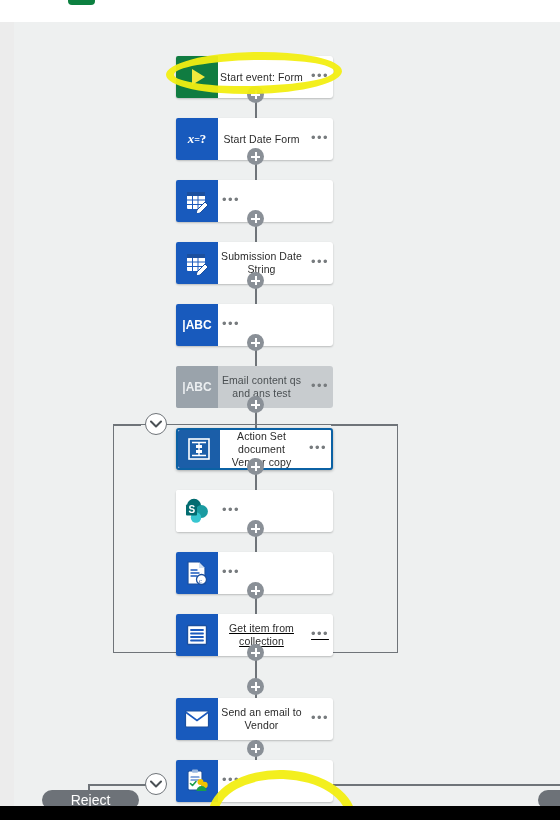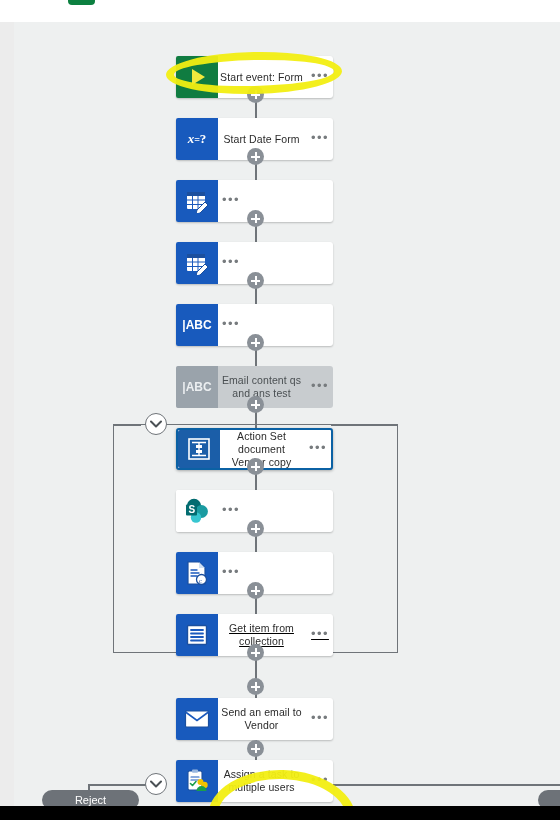--- a/index.html
+++ b/index.html
@@ -128,21 +128,21 @@
 
   
   .grouprect{
     position:absolute; border:1.8px solid #6f7479; background:transparent; z-index:3;
   }
 
   
   .pill{
     position:absolute; height:20px; border-radius:10px;
     background:#6d7278; color:#ffffff;
-    font-size:11px;
+    font-size:14px;
     display:flex; align-items:center; justify-content:center;
     z-index:12;
   }
 
   
   .hl{ position:absolute; z-index:20; pointer-events:none; }
   #hl-top{
     left:166px; top:30px; width:176px; height:42px;
     border:8px solid #f2ee12;
     border-radius:50%/50%;
@@ -255,20 +255,21 @@
         <rect x="2" y="3" width="18" height="4" fill="#1b4f9e"></rect>
         <g stroke="#1b5abd" stroke-width="1">
           <line x1="2" y1="11" x2="20" y2="11"></line>
             <line x1="2" y1="15.5" x2="20" y2="15.5"></line>
           <line x1="7.5" y1="7" x2="7.5" y2="20"></line>
             <line x1="13" y1="7" x2="13" y2="20"></line>
         </g>
         <path d="M12 21 L20 13 L23 16 L15 24 L11 25 Z" fill="#ffffff" stroke="#1b4f9e" stroke-width="1"></path>
       </svg>
     </div>
+    <div class="node-label">Submission Date String</div>
     <div class="node-dots">•••</div>
   </div>
 
   <div class="node" style="left:176px; top:282px; width:157px;">
     <div class="node-icon ic-blue">
       <span class="glyph-abc">|ABC</span>
     </div>
     <div class="node-dots">•••</div>
   </div>
 
@@ -360,21 +361,20 @@
         <g stroke="#1b5abd" stroke-width="1.2" stroke-linecap="round">
           <line x1="7" y1="9" x2="15" y2="9"></line>
           <line x1="7" y1="12" x2="15" y2="12"></line>
         </g>
         <path d="M6.5 15.5 l2 2 l3.5 -4" fill="none" stroke="#1b9e4b" stroke-width="1.6" stroke-linecap="round" stroke-linejoin="round"></path>
         <circle cx="16.5" cy="14" r="3" fill="#f2c200"></circle>
         <circle cx="20.5" cy="17" r="3.2" fill="#f2c200"></circle>
         <path d="M12.5 23 a5 5 0 0 1 10 0 Z" fill="#1a9e4b"></path>
       </svg>
     </div>
-    <div class="node-label">Assign a task to multiple users</div>
     <div class="node-dots">•••</div>
   </div>
 
   <div class="pill" style="left:42px; top:768px; width:97px;">Reject</div>
   <div class="pill" style="left:538px; top:768px; width:40px;"></div>
 
   <div class="hl" id="hl-top"></div>
   <div class="hl" id="hl-bottom"></div>
 
 </div>

